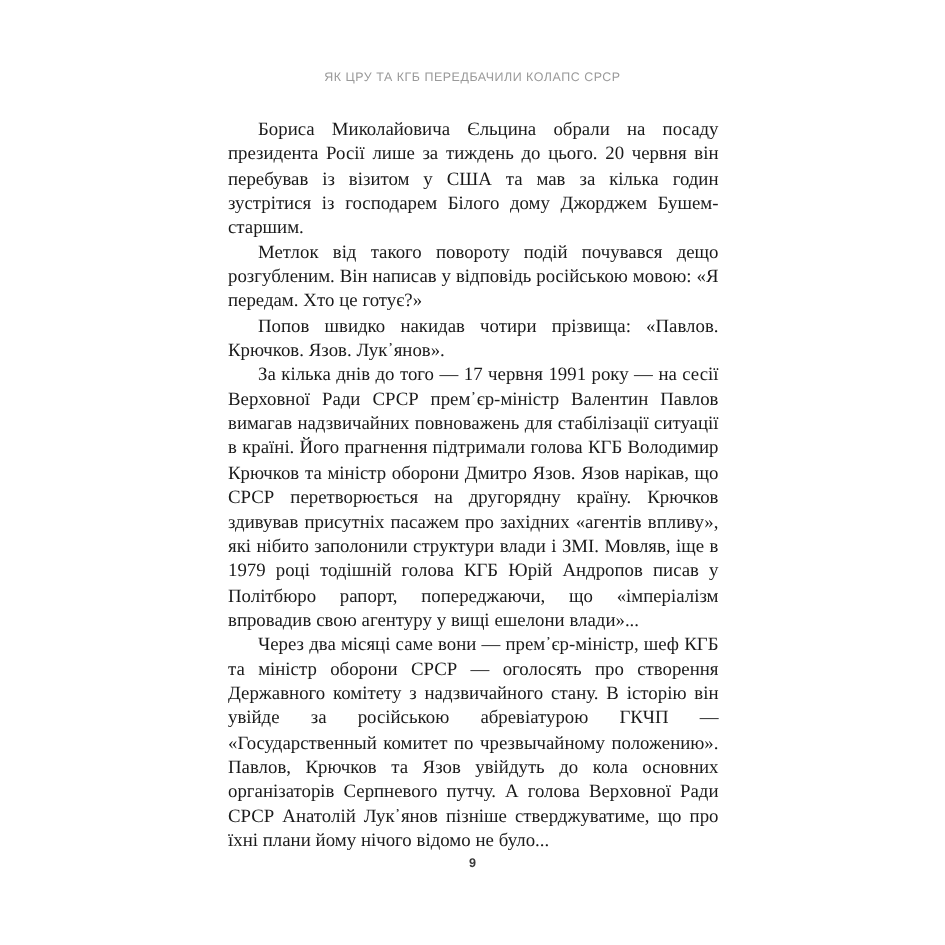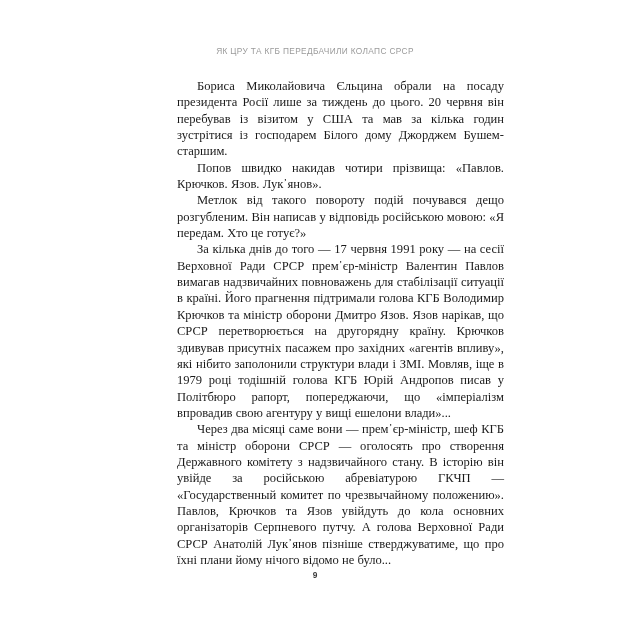--- a/index.html
+++ b/index.html
@@ -40,21 +40,20 @@
     white-space: nowrap;
     font-weight: 400;
   }
 
   
   .text-column {
     position: absolute;
     left: 152px;
     top: 78px;
     width: 327px;
-    margin-left: 25px;
   }
 
   p.body-par {
     margin: 0;
     text-align: justify;
     text-justify: inter-word;
     font-size: 12.55px;
     line-height: 16.35px;
     text-indent: 20px;
     hyphens: manual;
@@ -81,21 +80,21 @@
 </style>
 </head>
 <body>
 
 <div class="page">
 
   <div class="running-head">ЯК ЦРУ ТА КГБ ПЕРЕДБАЧИЛИ КОЛАПС СРСР</div>
 
   <div class="text-column">
     <p class="body-par">Бориса Миколайовича Єльцина обрали на посаду президента Росії лише за тиждень до цього. 20 червня він перебував із візитом у США та мав за кілька годин зустрітися із господарем Білого дому Джорджем Бушем-старшим.</p>
+    <p class="body-par">Метлок від такого повороту подій почувався дещо розгубленим. Він написав у відповідь російською мовою: «Я передам. Хто це готує?»</p>
     <p class="body-par">Попов швидко накидав чотири прізвища: «Павлов. Крючков. Язов. Лук᾿янов».</p>
-    <p class="body-par">Метлок від такого повороту подій почувався дещо розгубленим. Він написав у відповідь російською мовою: «Я передам. Хто це готує?»</p>
     <p class="body-par">За кілька днів до того — 17 червня 1991 року — на сесії Верховної Ради СРСР прем᾿єр-міністр Валентин Павлов вимагав надзвичайних повноважень для стабілізації ситуації в країні. Його прагнення підтримали голова КГБ Володимир Крючков та міністр оборони Дмитро Язов. Язов нарікав, що СРСР перетворюється на другорядну країну. Крючков здивував присутніх пасажем про західних «агентів впливу», які нібито заполонили структури влади і ЗМІ. Мовляв, іще в 1979 році тодішній голова КГБ Юрій Андропов писав у Політбюро рапорт, попереджаючи, що «імперіалізм впровадив свою агентуру у вищі ешелони влади»...</p>
     <p class="body-par">Через два місяці саме вони — прем᾿єр-міністр, шеф КГБ та міністр оборони СРСР — оголосять про створення Державного комітету з надзвичайного стану. В історію він увійде за російською абревіатурою ГКЧП — «Государственный комитет по чрезвычайному положению». Павлов, Крючков та Язов увійдуть до кола основних організаторів Серпневого путчу. А голова Верховної Ради СРСР Анатолій Лук᾿янов пізніше стверджуватиме, що про їхні плани йому нічого відомо не було...</p>
   </div>
 
   <div class="folio">9</div>
 
 </div>
 
 </body></html>

